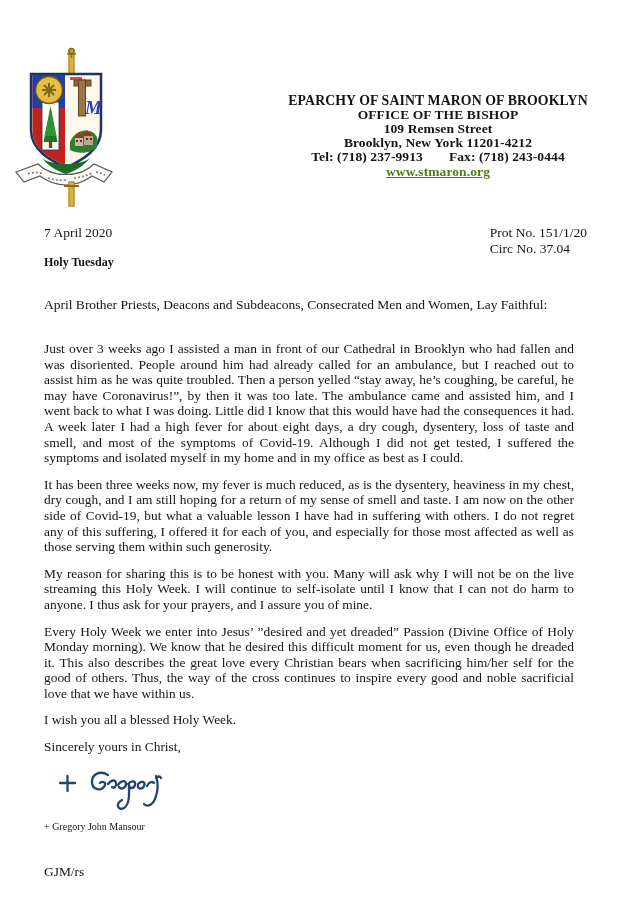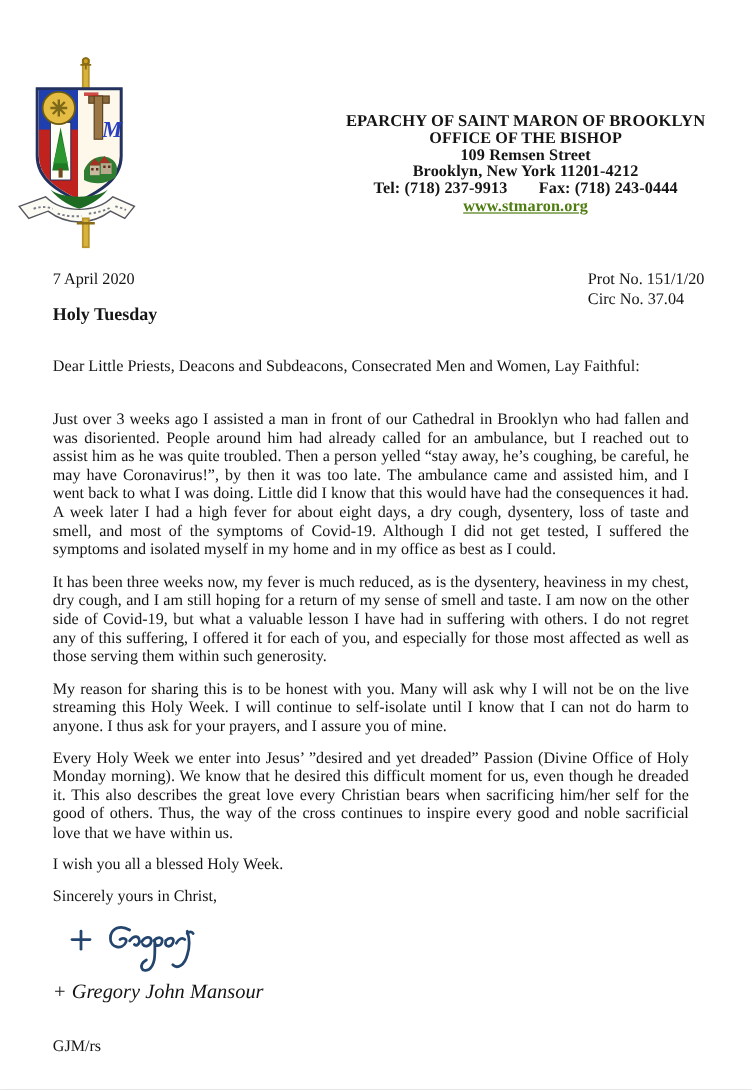--- a/index.html
+++ b/index.html
@@ -24,33 +24,33 @@
   .lh-telfax{display:flex;justify-content:center;gap:26px;}
   .lh-links{display:flex;justify-content:center;gap:26px;margin-top:1px;}
   .lh-links a{font-weight:bold;text-decoration:underline;cursor:pointer;}
   
   .meta-row{
     position:absolute;top:225px;left:44px;right:40px;
     display:flex;justify-content:space-between;
     font-size:13.5px;
   }
   .prot-block{line-height:15.5px;text-align:left;}
-  .holy-day{position:absolute;top:255px;left:44px;font-size:15px;font-weight:bold;}
+  .holy-day{position:absolute;top:255px;left:44px;font-size:12px;font-weight:bold;}
   .salutation{position:absolute;top:297px;left:44px;right:40px;font-size:13.5px;}
   
   .letter-body{
     position:absolute;top:341px;left:44px;right:41px;
     font-size:13.4px;line-height:15.6px;
   }
   .letter-body p{margin:0 12px 11px 0;text-align:justify;}
   .letter-body p.no-just{text-align:left;}
   .wish{margin-top:13px;}
   .closing{margin-top:31px;}
   .sig-wrap{margin-top:3px;margin-left:8px;height:52px;}
-  .sig-name{margin-top:1px;font-size:17px;font-style:italic;}
+  .sig-name{margin-top:1px;font-size:10px;}
   .initials{margin-top:30px;font-size:13.4px;}
 </style>
 </head>
 <body>
 
 <div class="page">
 
   <svg class="crest" viewBox="0 0 104 164">
 
     <g stroke="#b8922a" stroke-width="1.5" fill="#d9b43c">
@@ -109,21 +109,21 @@
   <div class="meta-row">
     <span>7 April 2020</span>
     <span class="prot-block">
       <span>Prot No. 151/1/20</span><br>
       <span>Circ No. 37.04</span>
     </span>
   </div>
 
   <div class="holy-day">Holy Tuesday</div>
 
-  <div class="salutation">Dear Little Priests, Deacons and Subdeacons, Consecrated Men and Women, Lay Faithful:</div>
+  <div class="salutation">April Brother Priests, Deacons and Subdeacons, Consecrated Men and Women, Lay Faithful:</div>
 
   <div class="letter-body">
     <p>Just over 3 weeks ago I assisted a man in front of our Cathedral in Brooklyn who had fallen and was disoriented. People around him had already called for an ambulance, but I reached out to assist him as he was quite troubled. Then a person yelled “stay away, he’s coughing, be careful, he may have Coronavirus!”, by then it was too late. The ambulance came and assisted him, and I went back to what I was doing. Little did I know that this would have had the consequences it had. A week later I had a high fever for about eight days, a dry cough, dysentery, loss of taste and smell, and most of the symptoms of Covid-19. Although I did not get tested, I suffered the symptoms and isolated myself in my home and in my office as best as I could.</p>
     <p>It has been three weeks now, my fever is much reduced, as is the dysentery, heaviness in my chest, dry cough, and I am still hoping for a return of my sense of smell and taste. I am now on the other side of Covid-19, but what a valuable lesson I have had in suffering with others. I do not regret any of this suffering, I offered it for each of you, and especially for those most affected as well as those serving them within such generosity.</p>
     <p>My reason for sharing this is to be honest with you. Many will ask why I will not be on the live streaming this Holy Week. I will continue to self-isolate until I know that I can not do harm to anyone. I thus ask for your prayers, and I assure you of mine.</p>
     <p>Every Holy Week we enter into Jesus’ ”desired and yet dreaded” Passion (Divine Office of Holy Monday morning). We know that he desired this difficult moment for us, even though he dreaded it. This also describes the great love every Christian bears when sacrificing him/her self for the good of others. Thus, the way of the cross continues to inspire every good and noble sacrificial love that we have within us.</p>
     <p class="no-just wish">I wish you all a blessed Holy Week.</p>
     <p class="no-just closing">Sincerely yours in Christ,</p>
 
     <div class="sig-wrap">

